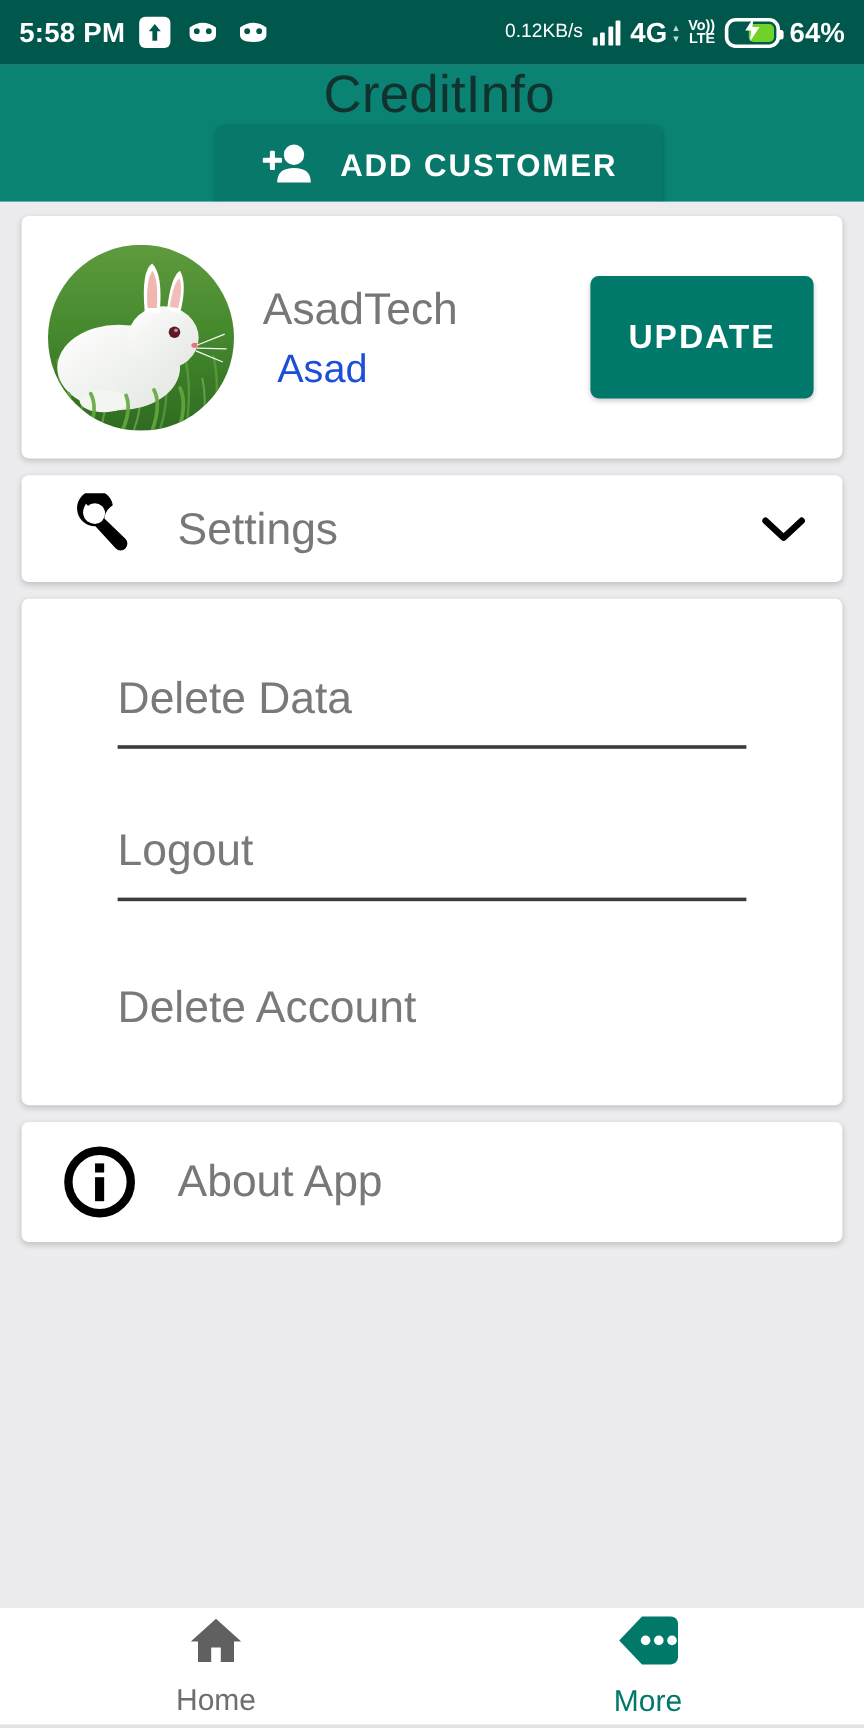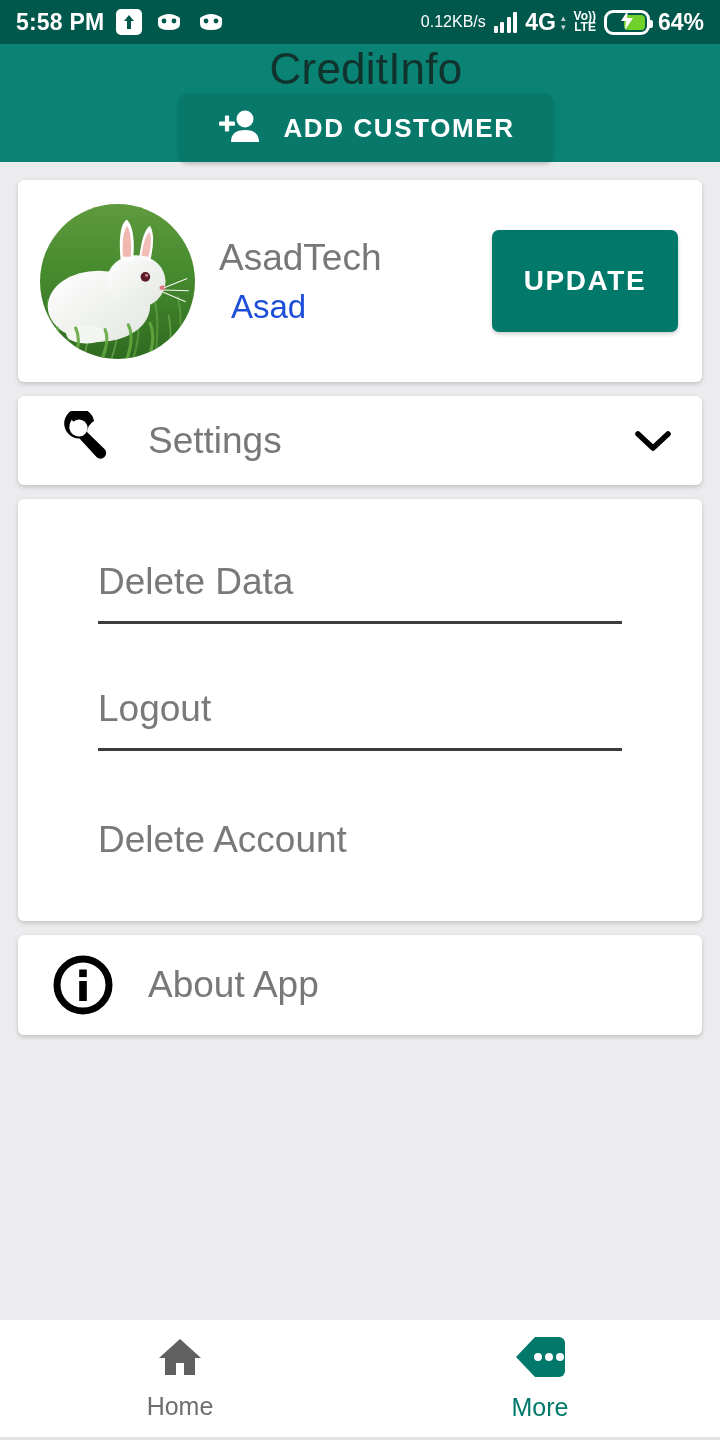--- a/index.html
+++ b/index.html
@@ -5,21 +5,21 @@
   * { margin:0; padding:0; box-sizing:border-box; }
   html, body {
     width:720px; height:1440px;
     font-family:"Liberation Sans", sans-serif;
     background:#ececee;
     overflow:hidden;
   }
 
   
   .status-bar{
-    height:44px; width:100%;
+    height:54px; width:100%;
     background:#00574b;
     display:flex; align-items:center; justify-content:space-between;
     padding:0 16px;
     color:#ffffff;
   }
   .sb-left{ display:flex; align-items:center; gap:12px; }
   .sb-right{ display:flex; align-items:center; gap:8px; }
   .sb-time{ font-size:23px; font-weight:bold; letter-spacing:.2px; }
   .sb-speed{ font-size:16px; font-weight:normal; }
   .sb-pct{ font-size:23px; font-weight:bold; }
@@ -138,21 +138,21 @@
   .settings-item:last-child{ padding-top:28px; }
 
   
   .about-card{ height:100px; display:flex; align-items:center; }
   .about-icon{ width:130px; display:flex; justify-content:center; align-items:center; }
   .about-label{ font-size:37px; color:#77787a; }
 
   
   .bottom-nav{
     position:absolute; left:0; right:0; bottom:0;
-    height:120px; background:#ffffff;
+    height:100px; background:#ffffff;
     display:flex; align-items:center;
     border-bottom:3px solid #e3e3e5;
   }
   .nav-item{
     flex:1 1 0; height:100%;
     display:flex; flex-direction:column; align-items:center; justify-content:center;
     gap:10px; cursor:pointer;
   }
   .nav-label{ font-size:25px; }
   .nav-item.inactive .nav-label{ color:#6e6e6e; }

